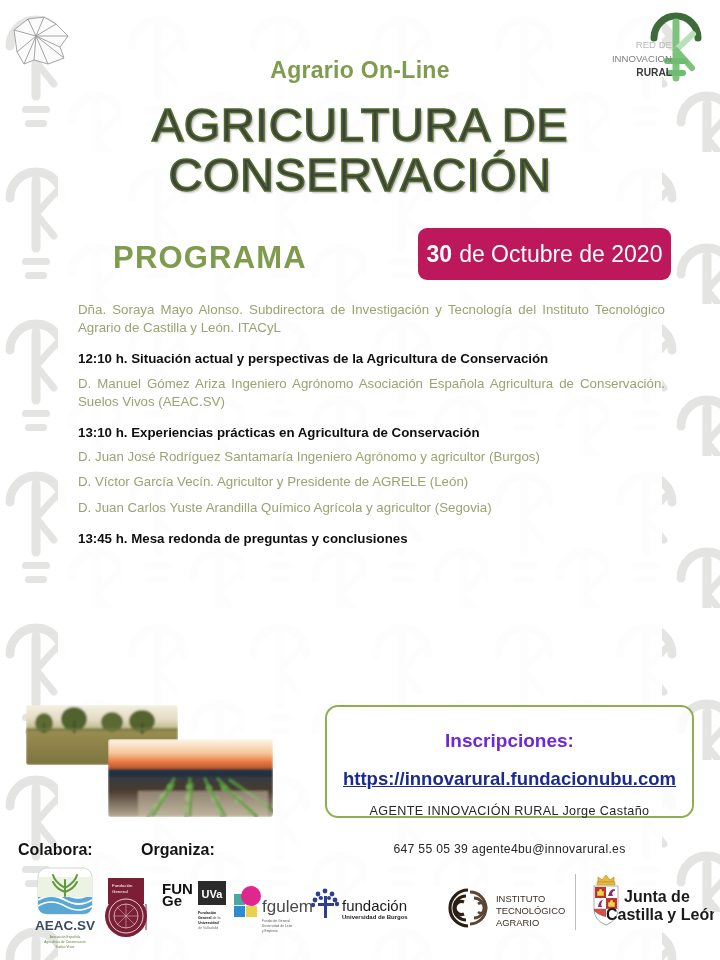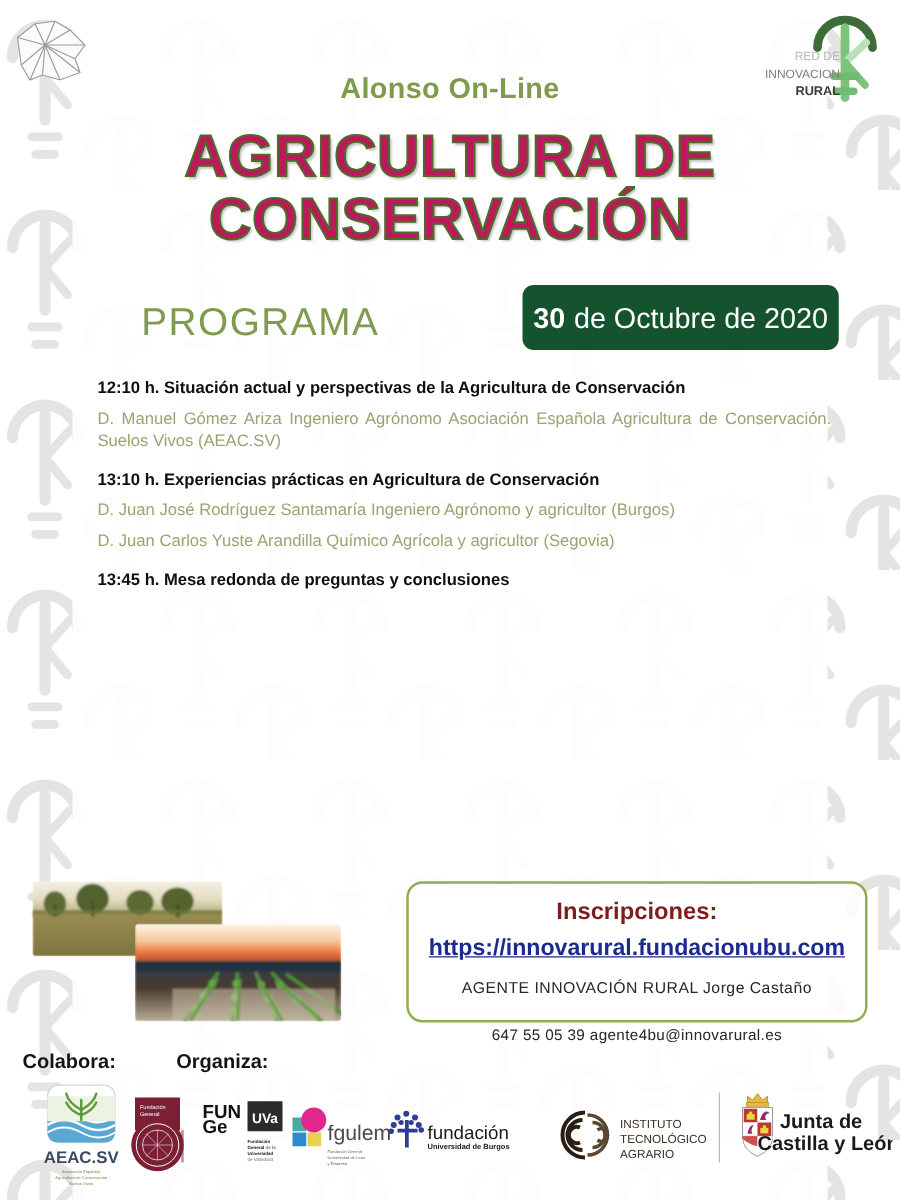--- a/index.html
+++ b/index.html
@@ -32,36 +32,36 @@
   .rir-logo{
     position:absolute;right:8px;top:8px;width:104px;height:86px;z-index:5;
   }
   .jornada{
     position:absolute;top:57px;left:0;width:720px;text-align:center;
     font-size:23px;font-weight:bold;color:#7e9b4e;letter-spacing:0.3px;
     z-index:5;
   }
   .maintitle{
     position:absolute;top:100px;left:0;width:720px;text-align:center;
-    font-size:47px;font-weight:bold;line-height:1.07;
-    color:#be185d;
+    font-size:47px;font-weight:normal;line-height:1.07;
+    color:#404040;
     -webkit-text-stroke:1.6px #4d6b27;
     text-shadow:2px 2px 2px rgba(120,120,120,0.45);
     letter-spacing:0.5px;
     z-index:5;
   }
   
   .programa{
     position:absolute;left:113px;top:240px;
-    font-size:31px;font-weight:normal;color:#7e9b4e;letter-spacing:1.2px;
+    font-size:31px;font-weight:bold;color:#7e9b4e;letter-spacing:1.2px;
     z-index:5;
   }
   .date-badge{
     position:absolute;left:418px;top:228px;width:253px;height:52px;
-    background:#14532d;border-radius:9px;
+    background:#be185d;border-radius:9px;
     display:flex;align-items:center;justify-content:center;
     color:#ffffff;z-index:5;
   }
   .date-badge .d-num{font-size:23px;font-weight:bold;margin-right:7px;}
   .date-badge .d-rest{font-size:23px;font-weight:normal;}
   
   .prog-list{
     position:absolute;left:78px;top:301px;width:587px;z-index:5;
   }
   .p-head{
@@ -80,24 +80,24 @@
   .ph{position:absolute;border-radius:3px;filter:blur(0.4px);}
   .ph1{left:0px;top:8px;width:152px;height:60px;}
   .ph2{left:82px;top:42px;width:165px;height:78px;}
   
   .insc-box{
     position:absolute;left:325px;top:705px;width:369px;height:113px;
     border:2px solid #8fae52;border-radius:13px;
     background:rgba(255,255,255,0.82);
     z-index:5;text-align:center;box-sizing:border-box;
   }
-  .insc-title{font-size:19px;font-weight:bold;color:#7f1d1d;margin-top:12px;}
+  .insc-title{font-size:19px;font-weight:bold;color:#6d28d9;margin-top:23px;}
   .insc-url{
     font-size:18.5px;font-weight:bold;color:#1b2a8f;text-decoration:underline;
-    margin-top:6px;display:block;
+    margin-top:16px;display:block;
   }
   .insc-agent{font-size:12.6px;color:#262626;margin-top:14px;letter-spacing:0.4px;}
   .insc-contact{font-size:12.2px;color:#262626;margin-top:24px;letter-spacing:0.3px;}
   
   .foot-label{
     position:absolute;font-size:16px;font-weight:bold;color:#141414;z-index:6;
   }
   .lbl-colabora{left:18px;top:841px;}
   .lbl-organiza{left:141px;top:841px;}
   .logos-row{position:absolute;left:0;top:866px;width:720px;height:94px;z-index:6;}
@@ -155,50 +155,52 @@
       <path d="M68 42 L85 26" fill="none" stroke="#b9e0b9" stroke-width="6" stroke-linecap="round"></path>
       <path d="M68 42 L84 60" fill="none" stroke="#7cc47c" stroke-width="6" stroke-linecap="round"></path>
       <rect x="56" y="50" width="24" height="6" rx="3" fill="#6fbb6f"></rect>
       <rect x="58" y="62" width="20" height="6" rx="3" fill="#6fbb6f"></rect>
     </g>
     <text x="64" y="40" text-anchor="end" font-family="Liberation Sans, sans-serif" font-size="9.6" fill="#b8b8b8">RED DE</text>
     <text x="64" y="54" text-anchor="end" font-family="Liberation Sans, sans-serif" font-size="9.6" fill="#7d7d7d">INNOVACION</text>
     <text x="64" y="68" text-anchor="end" font-family="Liberation Sans, sans-serif" font-size="10.2" font-weight="bold" fill="#3a3a3a">RURAL</text>
   </svg>
 
-  <div class="jornada">Alonso On-Line</div>
+  <div class="jornada">Agrario On-Line</div>
 
   <div class="maintitle">
     <div>AGRICULTURA DE</div>
     <div>CONSERVACIÓN</div>
   </div>
 
   <div class="programa">PROGRAMA</div>
 
   <div class="date-badge">
     <span class="d-num">30</span>
     <span class="d-rest">de Octubre de 2020</span>
   </div>
 
   <div class="prog-list">
 
     <div>
+      <p class="p-sub p-gapafter">Dña. Soraya Mayo Alonso. Subdirectora de Investigación y Tecnología del Instituto Tecnológico Agrario de Castilla y León. ITACyL</p>
     </div>
 
     <div>
       <p class="p-head just">12:10 h. Situación actual y perspectivas de la Agricultura de Conservación</p>
       <p class="p-sub p-gapafter">D. Manuel Gómez Ariza Ingeniero Agrónomo Asociación Española Agricultura de Conservación. Suelos Vivos (AEAC.SV)</p>
     </div>
 
     <div>
     </div>
 
     <div>
       <p class="p-head just">13:10 h. Experiencias prácticas en Agricultura de Conservación</p>
       <p class="p-sub nomar">D. Juan José Rodríguez Santamaría Ingeniero Agrónomo y agricultor (Burgos)</p>
+      <p class="p-sub nomar">D. Víctor García Vecín. Agricultor y Presidente de AGRELE (León)</p>
       <p class="p-sub p-gapafter">D. Juan Carlos Yuste Arandilla Químico Agrícola y agricultor (Segovia)</p>
     </div>
 
     <div>
       <p class="p-head">13:45 h. Mesa redonda de preguntas y conclusiones</p>
     </div>
   </div>
 
   <div class="photo-wrap">
     <svg class="ph ph1" viewBox="0 0 152 60" preserveAspectRatio="none">

